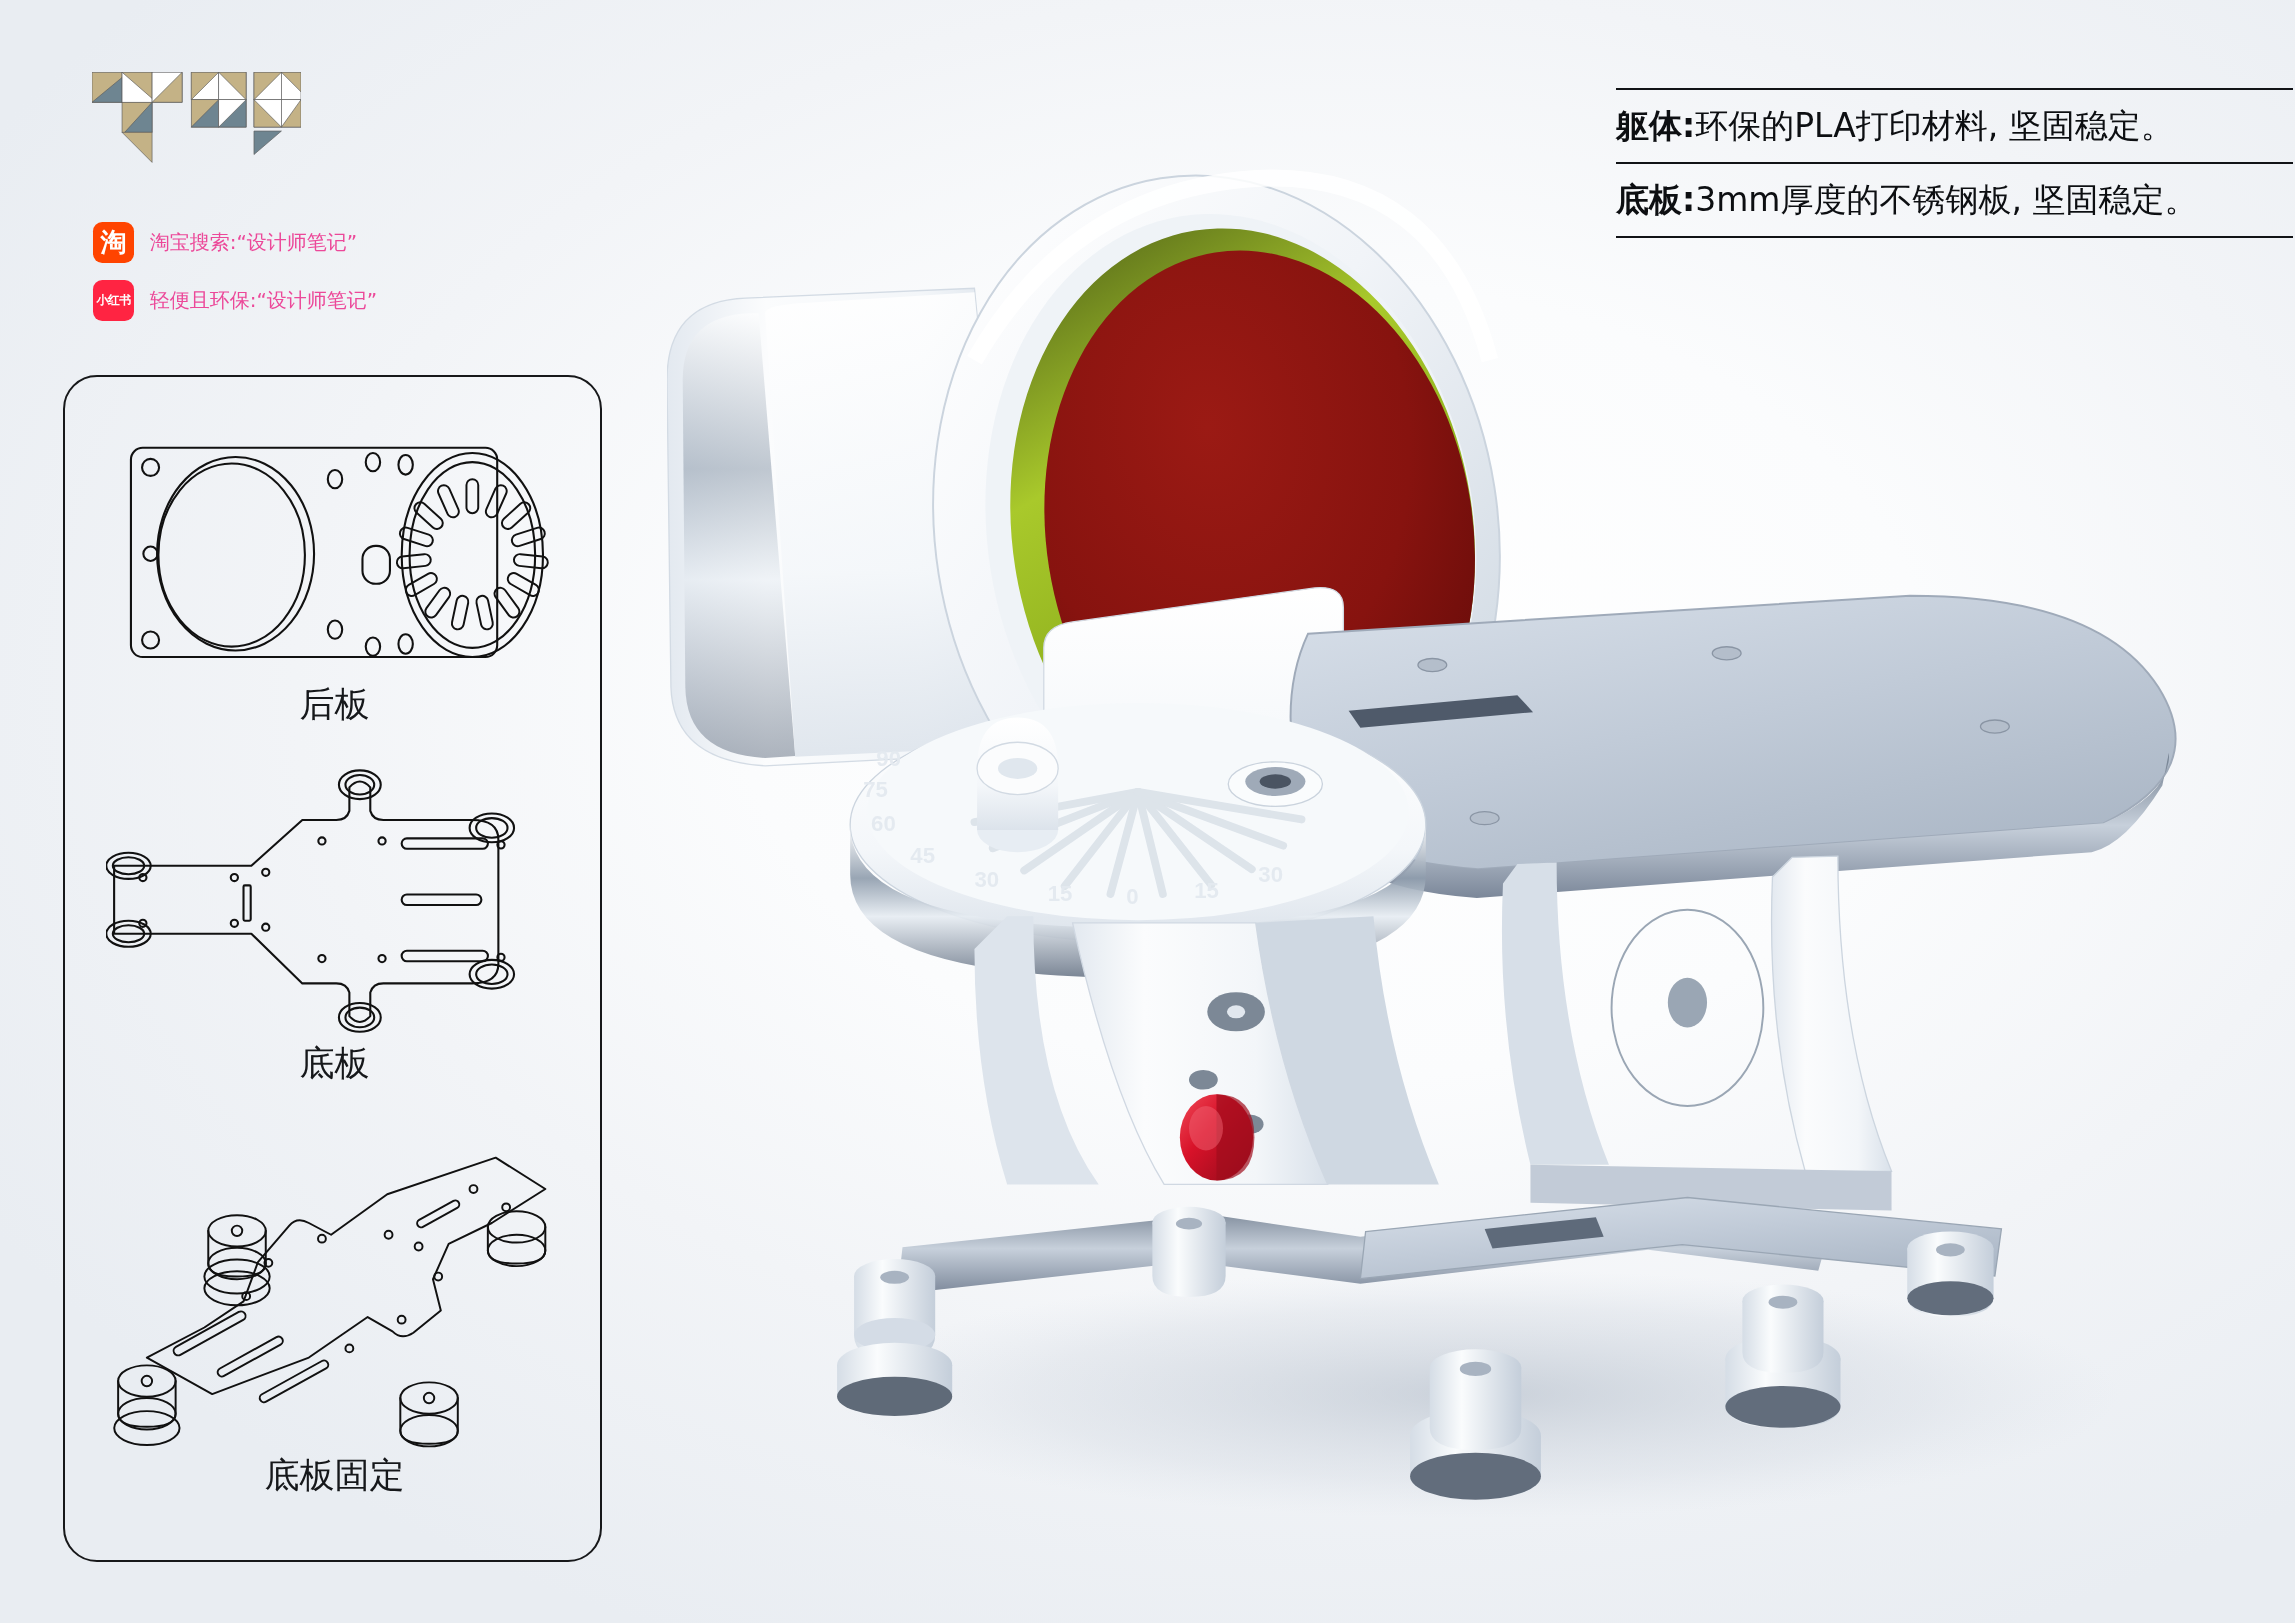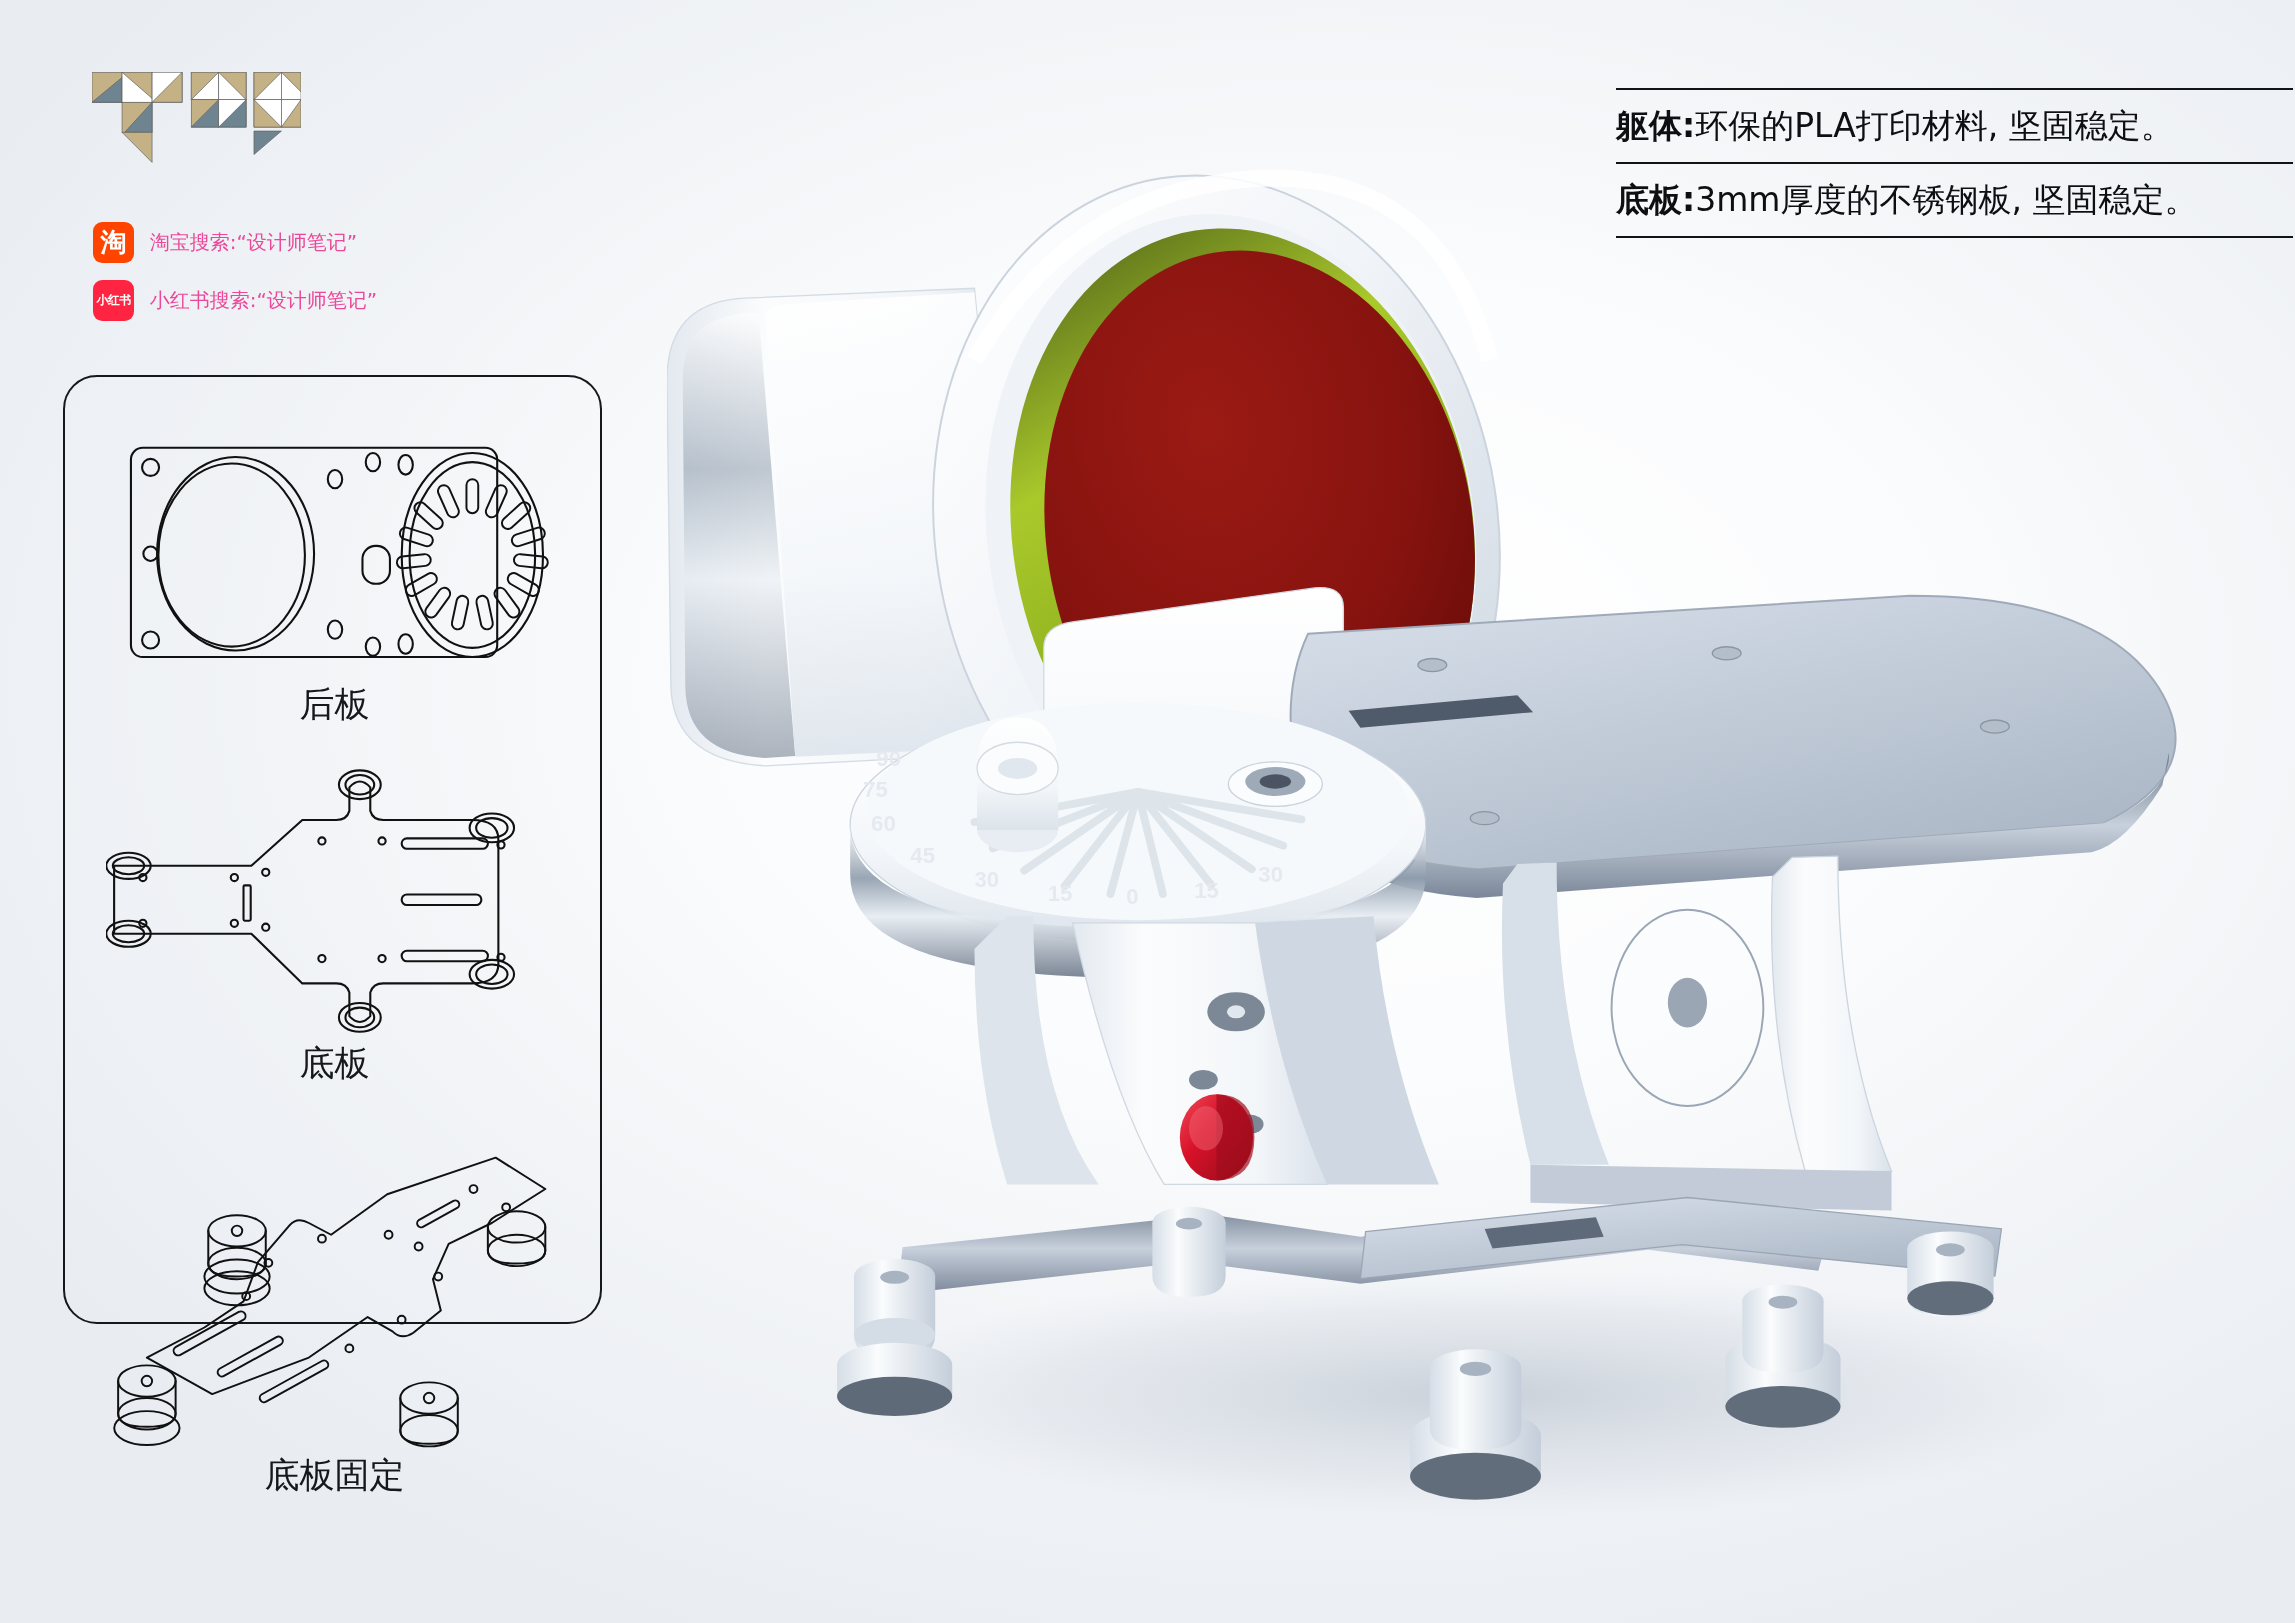--- a/index.html
+++ b/index.html
@@ -41,21 +41,21 @@
   .badge-taobao{ background:#FF4400; font-size:26px; }
   .badge-xhs{ background:#FF2442; font-size:12px; letter-spacing:-0.7px; }
   .social-text{
     margin-left:15.7px; font-size:20px; color:#ec4899; font-weight:500;
     font-family:"DejaVu Sans","Liberation Sans",sans-serif;
     white-space:nowrap;
   }
 
   
   #parts-panel{
-    position:absolute; left:63px; top:375px; width:539px; height:949px;
+    position:absolute; left:63px; top:375px; width:539px; height:1187px;
     border:2.6px solid #17181a; border-radius:34px; background:transparent;
   }
   .part-block{ position:absolute; left:0; width:539px; text-align:center; }
   .part-svg{ display:block; margin:0 auto; }
   .part-caption{
     font-size:35px; color:#16181b; font-weight:500; margin-top:2.6px;
     font-family:"DejaVu Sans","Liberation Sans",sans-serif;
   }
   #part-0{ top:59px; }
   #part-1{ top:379px; }
@@ -128,21 +128,21 @@
   </div>
 </div>
 
 <div id="social-list">
   <div class="social-row">
     <div class="social-badge badge-taobao">淘</div>
     <div class="social-text">淘宝搜索:“设计师笔记”</div>
   </div>
   <div class="social-row">
     <div class="social-badge badge-xhs">小红书</div>
-    <div class="social-text">小红书搜索:“设计师笔记”</div>
+    <div class="social-text">轻便且环保:“设计师笔记”</div>
   </div>
 </div>
 
 <div id="parts-panel">
 
   <div class="part-block" id="part-0">
     <svg class="part-svg" width="432" height="242" viewBox="0 0 660 370">
       <g fill="none" stroke="#111" stroke-width="3.2" stroke-linejoin="round">
         <rect x="18" y="18" width="560" height="320" rx="18"></rect>
         <ellipse cx="178" cy="180" rx="120" ry="148"></ellipse>

